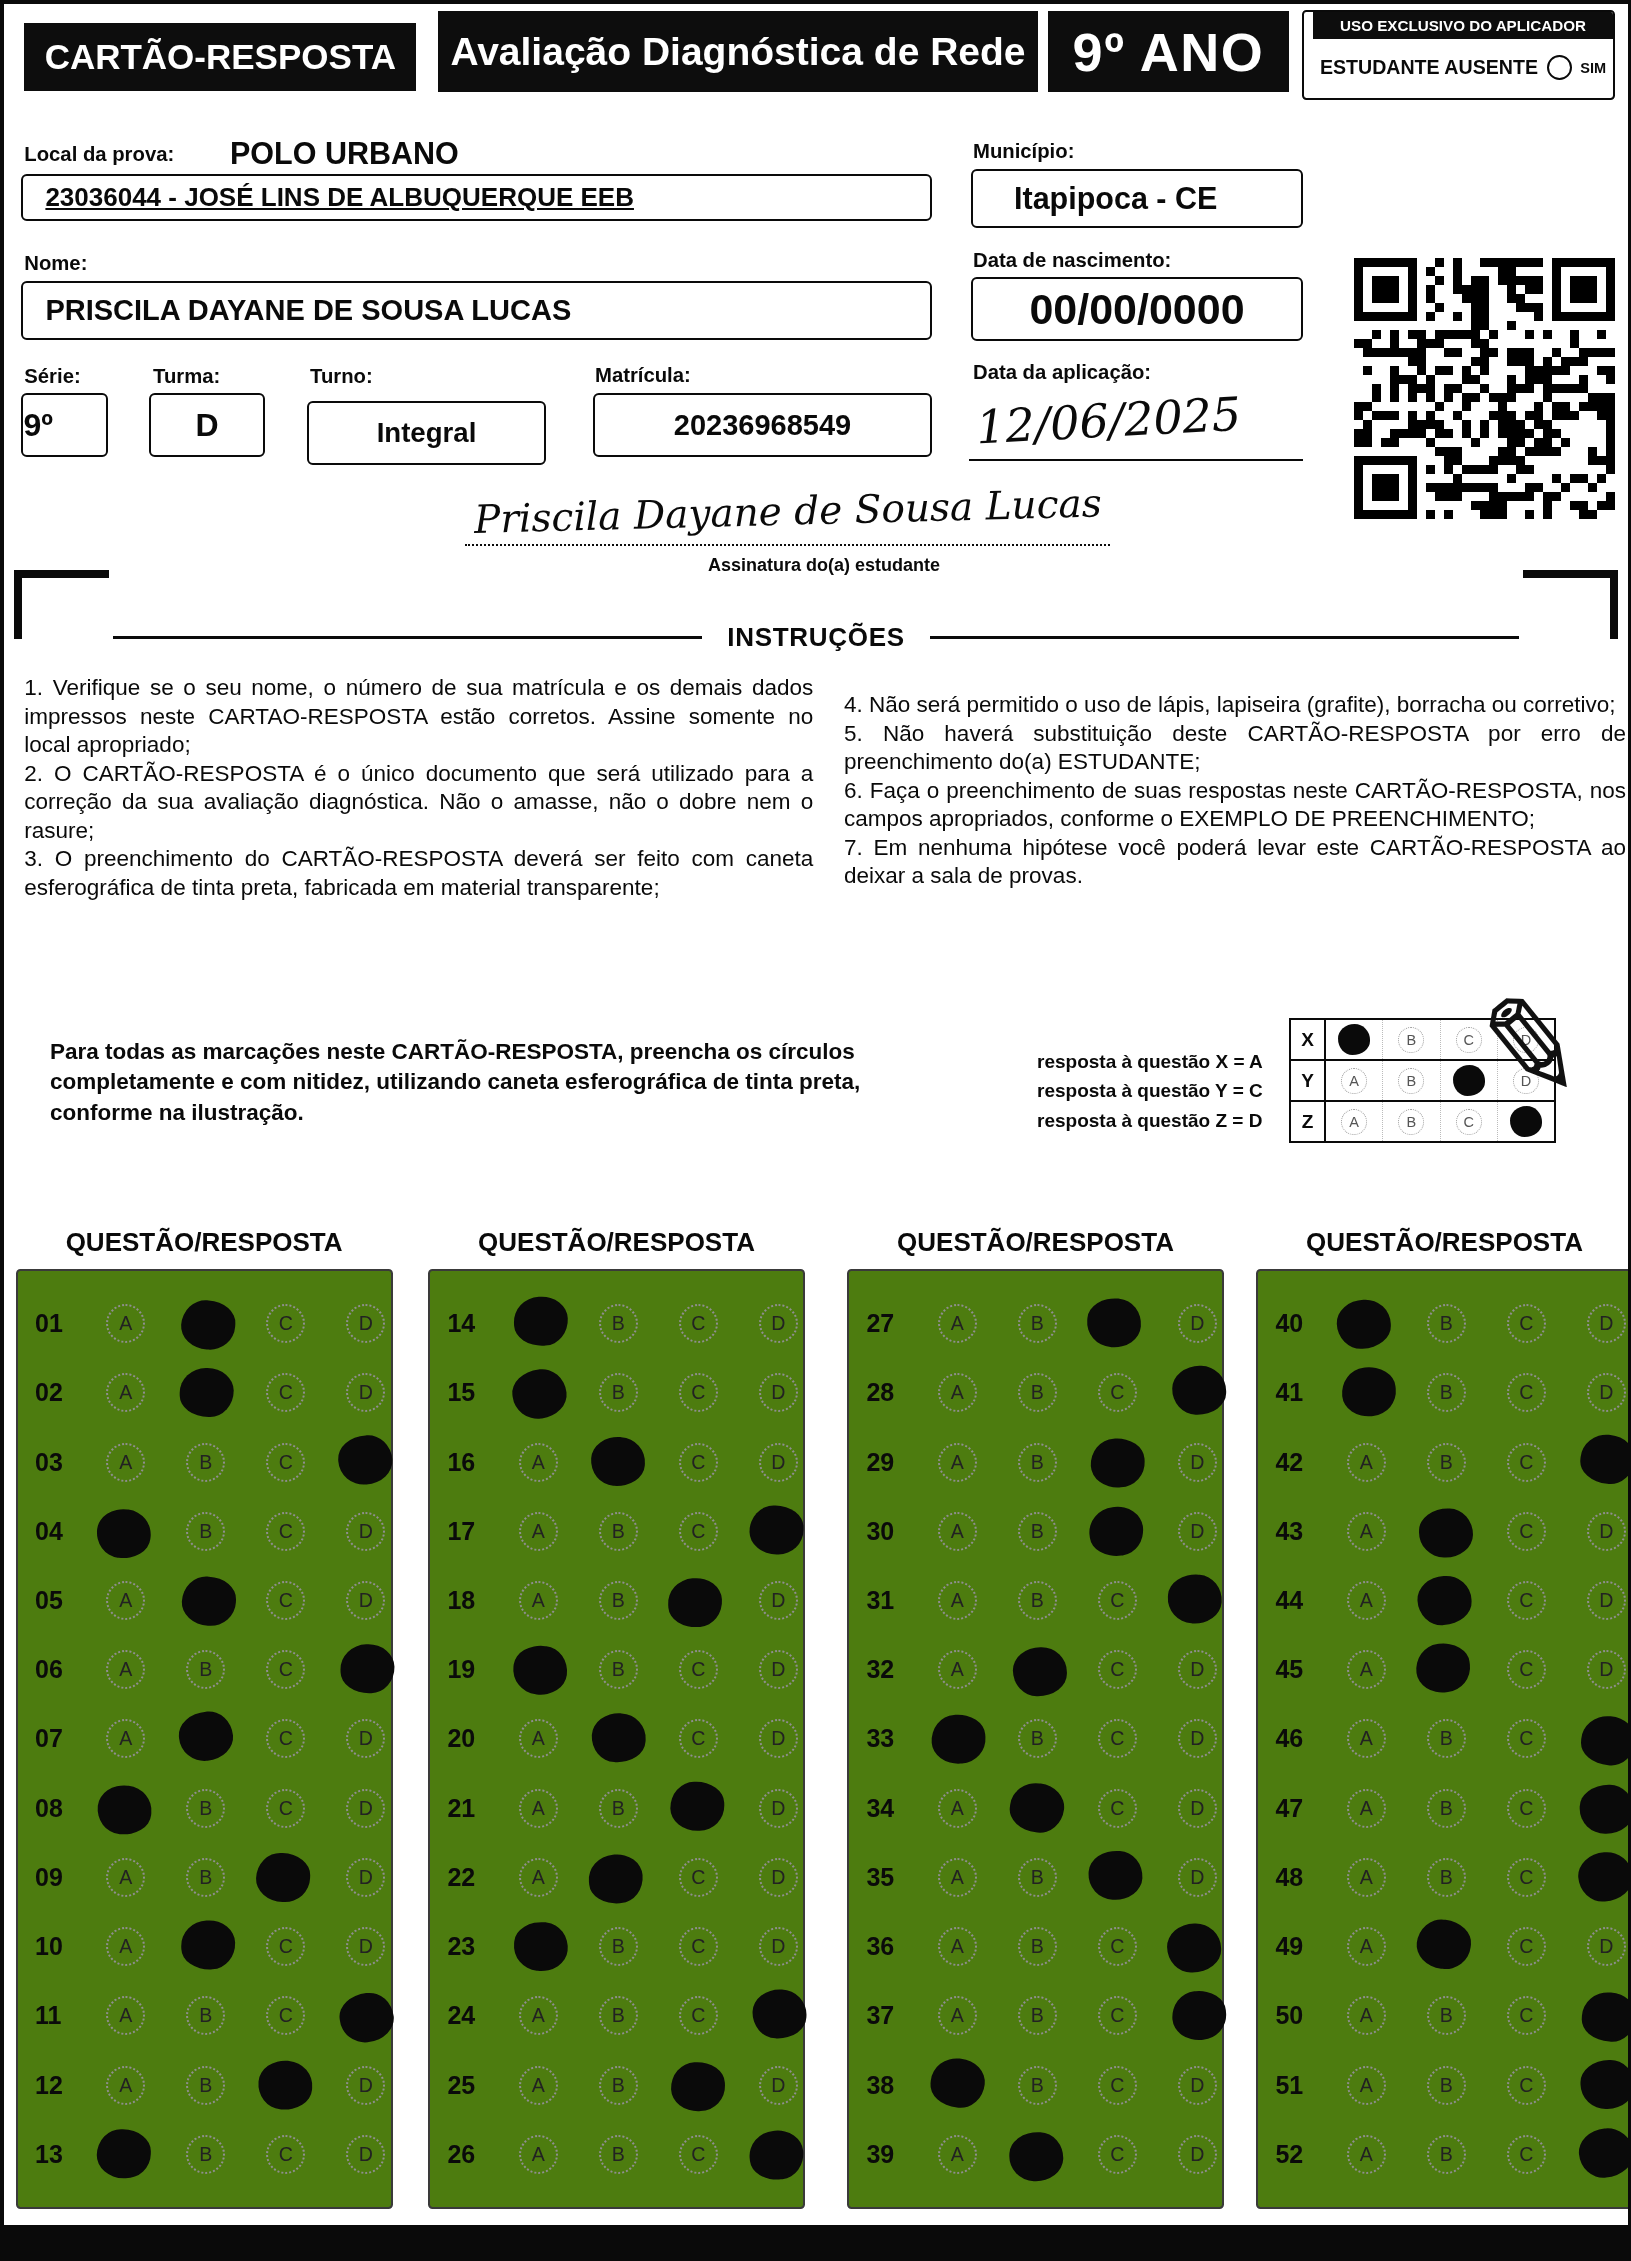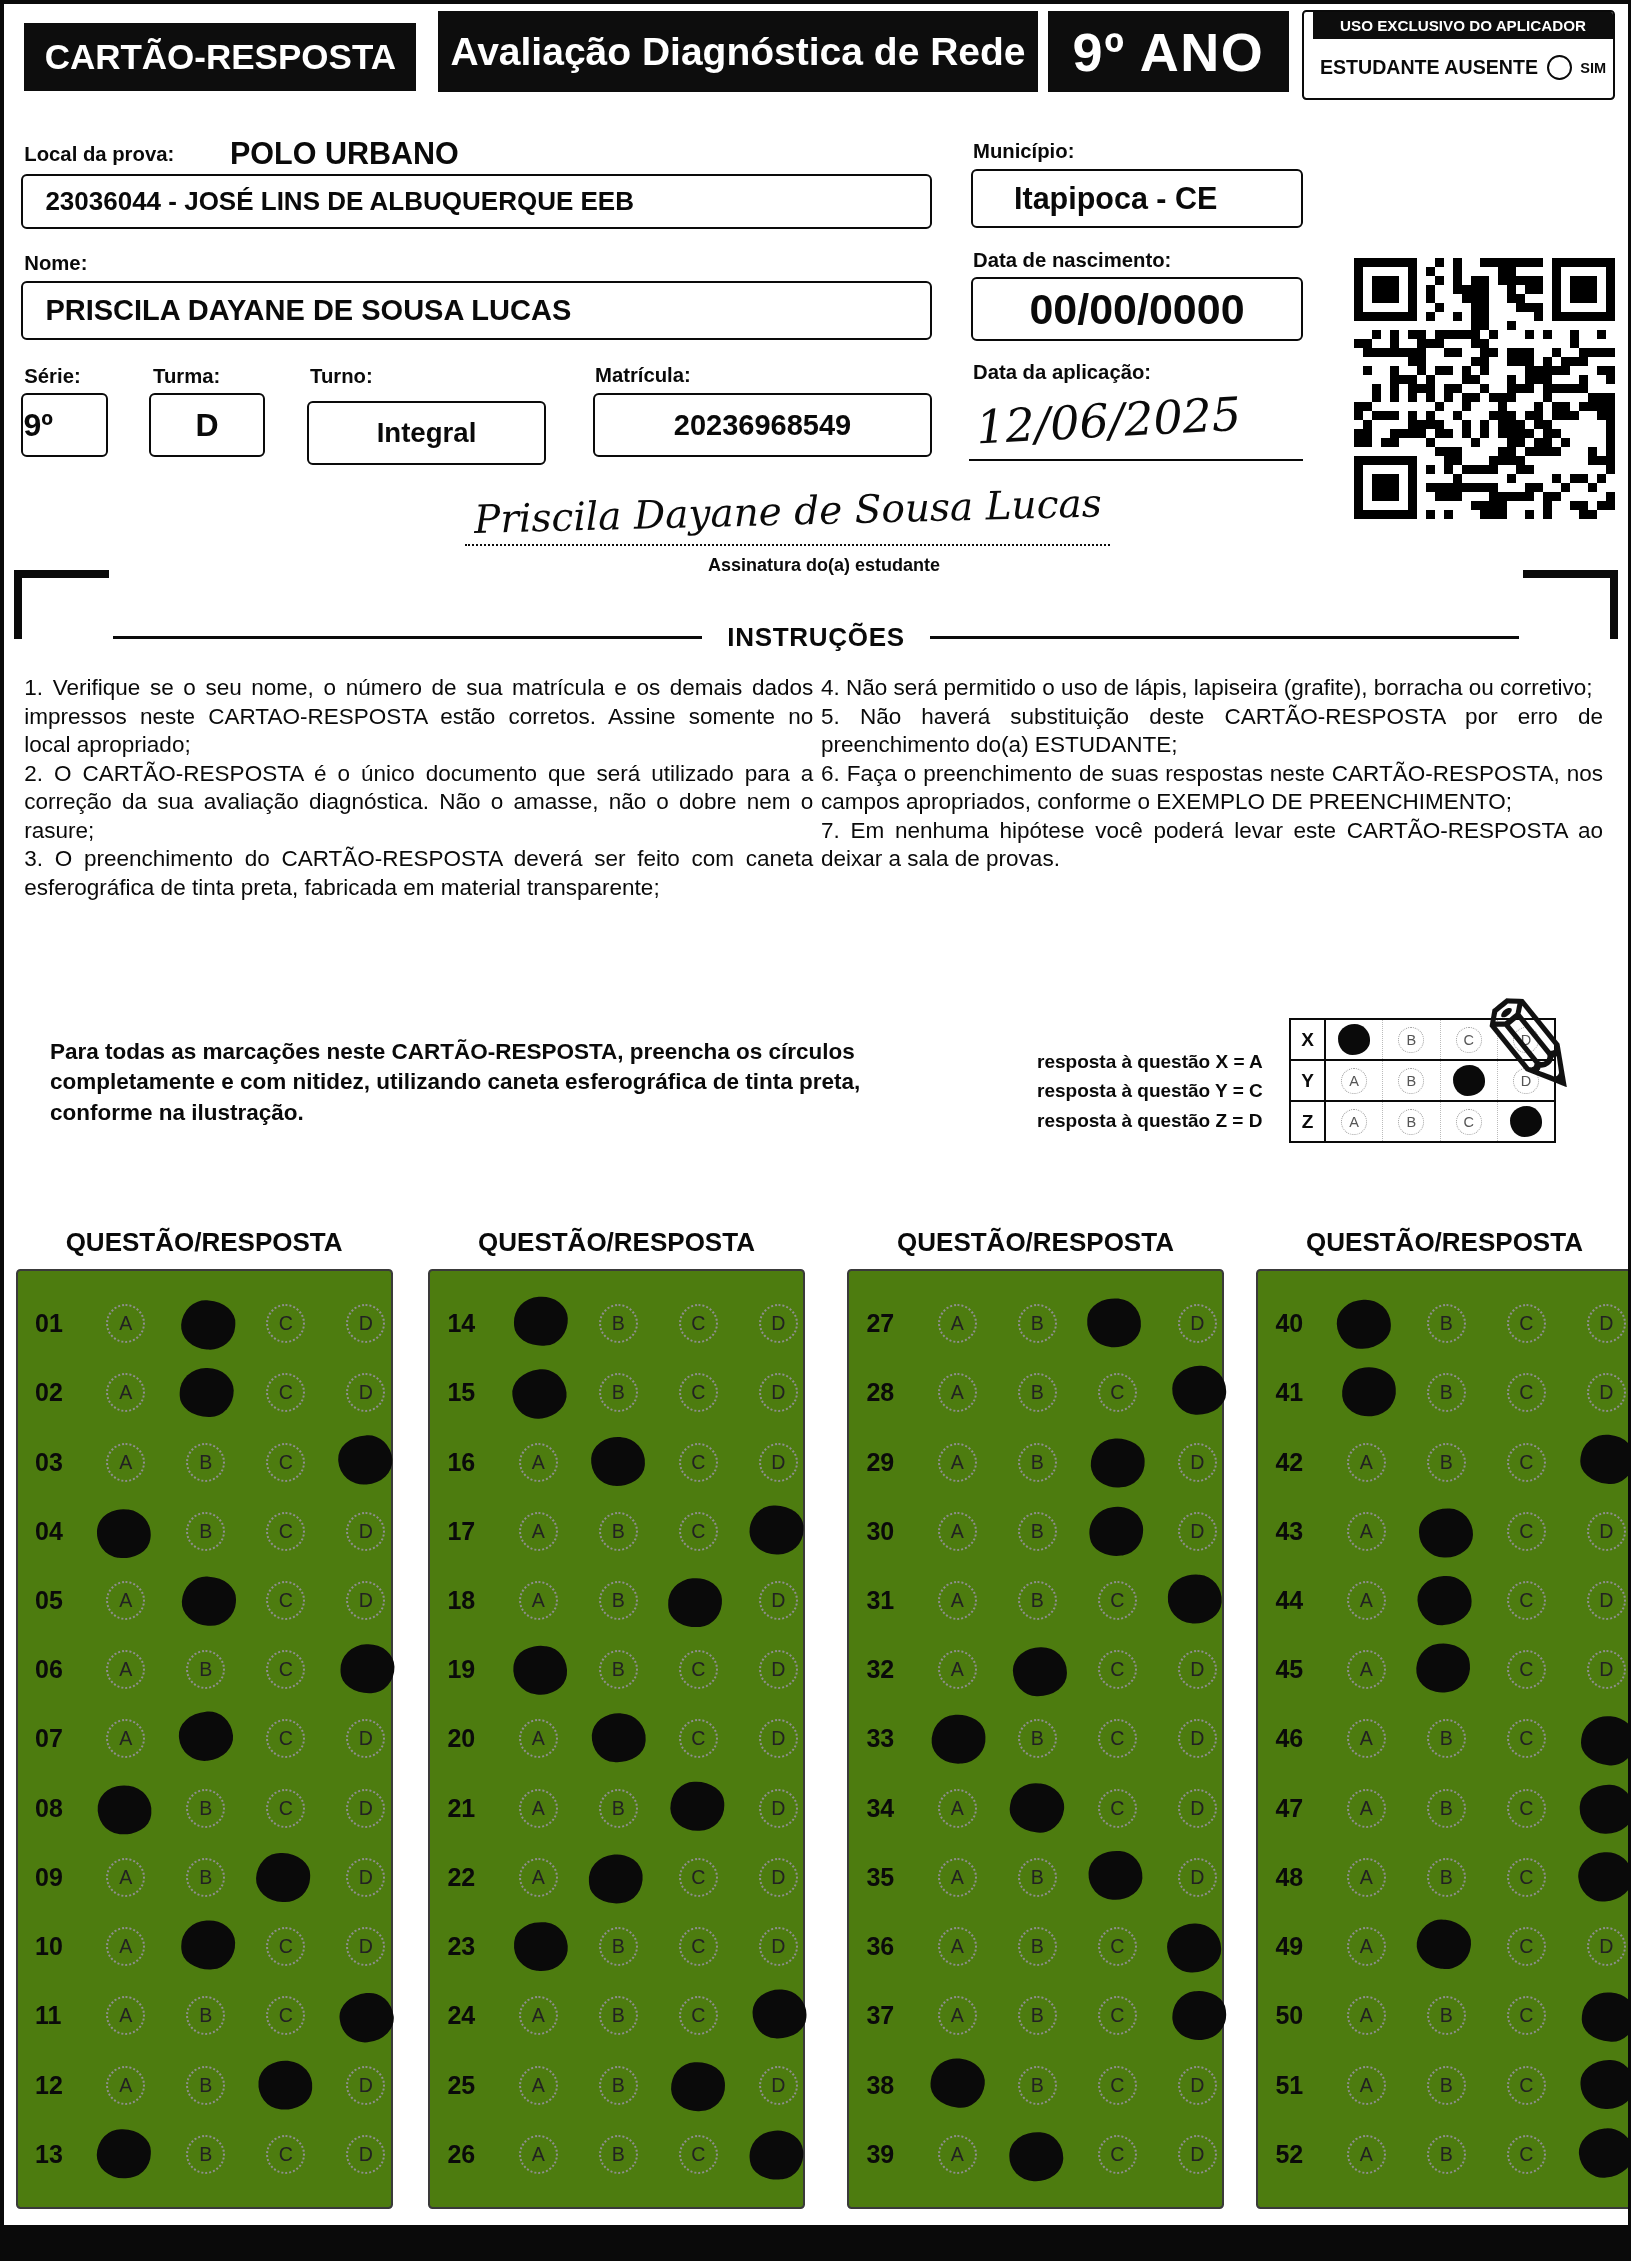--- a/index.html
+++ b/index.html
@@ -14,21 +14,21 @@
   .hdr-grade{left:1044px;top:7.3px;width:241px;height:81px;font-size:54px;letter-spacing:1.5px;}
   .hdr-apl{position:absolute;left:1298px;top:5.8px;width:313px;height:90px;border:2.9px solid #0a0a0a;border-radius:4.4px;overflow:hidden;background:#fff;box-sizing:border-box;padding-left:9px;}
   .hdr-apl-title{background:#0d0d0d;color:#fff;height:27.6px;display:flex;align-items:center;justify-content:center;font-size:15.2px;font-weight:bold;}
   .hdr-apl-body{height:57px;display:flex;align-items:center;justify-content:center;gap:8.7px;font-weight:bold;font-size:19.6px;}
   .apl-circle{width:25px;height:25px;border:2.2px solid #0a0a0a;border-radius:50%;box-sizing:border-box;}
   .apl-sim{font-size:14.5px;}
 
   .lbl{position:absolute;font-weight:bold;font-size:20.3px;}
   .bigval{position:absolute;font-weight:bold;font-size:30.5px;}
   .fbox{position:absolute;border:2.9px solid #0a0a0a;border-radius:5.8px;display:flex;align-items:center;font-weight:bold;background:#fff;box-sizing:border-box;}
-  .f-school{left:17.4px;top:170px;width:911px;height:55px;font-size:26px;padding-left:22px;}
+  .f-school{left:17.4px;top:170px;width:911px;height:47px;font-size:26px;padding-left:22px;text-decoration:underline;}
   .f-muni{left:967px;top:165px;width:332px;height:59px;font-size:30.5px;padding-left:41px;}
   .f-nome{left:17.4px;top:277px;width:911px;height:59px;font-size:29px;padding-left:22px;}
   .f-nasc{left:967px;top:273px;width:332px;height:64px;font-size:43px;justify-content:center;}
   .f-serie{left:17.4px;top:389px;width:87px;height:64px;font-size:32px;justify-content:flex-start;}
   .f-turma{left:145px;top:389px;width:116px;height:64px;font-size:32px;justify-content:center;}
   .f-turno{left:303px;top:389px;width:239px;height:64px;font-size:27.6px;justify-content:center;margin-top:8px;}
   .f-matric{left:589px;top:389px;width:339px;height:64px;font-size:29px;justify-content:center;}
 
   .qr{position:absolute;left:1350px;top:254px;width:261px;height:261px;}
 
@@ -43,21 +43,21 @@
   .corner-left{position:absolute;left:10.2px;top:566px;width:87px;height:61px;border-left:8.7px solid #0a0a0a;border-top:8.7px solid #0a0a0a;}
   .corner-right{position:absolute;right:10.2px;top:566px;width:87px;height:61px;border-right:8.7px solid #0a0a0a;border-top:8.7px solid #0a0a0a;}
 
   .inst-header{position:absolute;left:109px;right:109px;top:618px;display:flex;align-items:center;gap:25px;}
   .inst-line{flex:1;height:2.9px;background:#0a0a0a;}
   .inst-title{font-weight:bold;font-size:26px;letter-spacing:0.7px;}
 
   .inst-col{position:absolute;top:670px;font-size:22.5px;line-height:1.27;text-align:justify;}
   .inst-col p{margin:0;}
   #inst-col-left{left:20.3px;width:789px;}
-  #inst-col-right{left:817px;width:782px;}
+  #inst-col-right{left:840px;width:782px;margin-top:17px;}
 
   .fill-note{position:absolute;left:46px;top:1033px;width:834px;font-weight:bold;font-size:22.5px;line-height:1.35;}
 
   #example-labels{position:absolute;left:1033px;top:1043px;width:251px;font-weight:bold;font-size:19px;line-height:1.55;}
   #example-labels p{margin:0;}
 
   #example-grid{position:absolute;left:1285px;top:1014px;width:267px;border:2.9px solid #0a0a0a;background:#fff;box-sizing:border-box;}
   .ex-row{display:flex;height:39px;align-items:stretch;}
   .ex-row + .ex-row{border-top:2.2px solid #0a0a0a;}
   .ex-label{width:33px;display:flex;align-items:center;justify-content:center;font-weight:bold;font-size:19px;border-right:2.2px solid #0a0a0a;}

